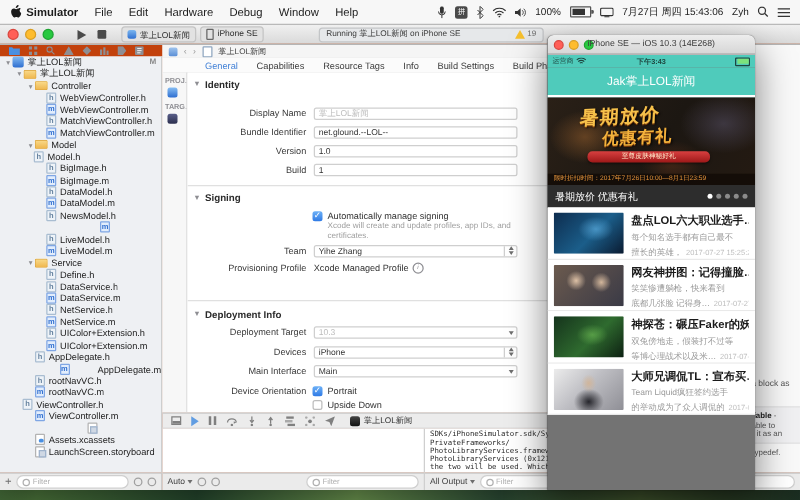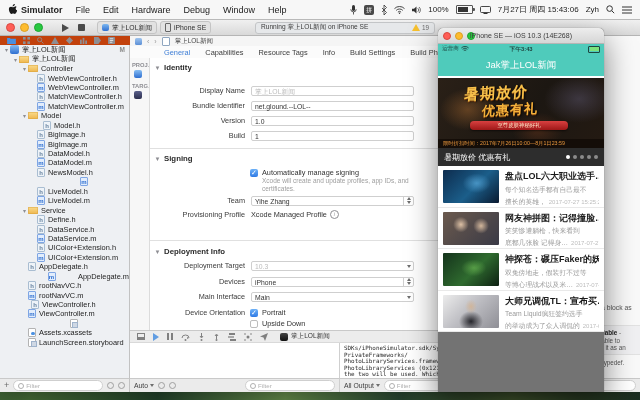--- a/index.html
+++ b/index.html
@@ -330,21 +330,21 @@
         <div class="nav-row" style="padding-left: 30px;">
           <span class="tri" style="visibility: hidden;"></span>
           <span class="fic ic-m">m</span>
           <span class="fname">MatchViewController.m</span>
         </div>
         <div class="nav-row" style="padding-left: 21px;">
           <span class="tri">▾</span>
           <span class="fic ic-group"></span>
           <span class="fname">Model</span>
         </div>
-        <div class="nav-row" style="padding-left: 36px;">
+        <div class="nav-row" style="padding-left: 20px;">
           <span class="tri" style="visibility: hidden;"></span>
           <span class="fic ic-h">h</span>
           <span class="fname">Model.h</span>
         </div>
         <div class="nav-row" style="padding-left: 30px;">
           <span class="tri" style="visibility: hidden;"></span>
           <span class="fic ic-h">h</span>
           <span class="fname">BigImage.h</span>
         </div>
         <div class="nav-row" style="padding-left: 30px;">
@@ -398,20 +398,30 @@
           <span class="fname">DataService.h</span>
         </div>
         <div class="nav-row" style="padding-left: 30px;">
           <span class="tri" style="visibility: hidden;"></span>
           <span class="fic ic-m">m</span>
           <span class="fname">DataService.m</span>
         </div>
         <div class="nav-row" style="padding-left: 30px;">
           <span class="tri" style="visibility: hidden;"></span>
           <span class="fic ic-h">h</span>
+          <span class="fname">NetService.h</span>
+        </div>
+        <div class="nav-row" style="padding-left: 30px;">
+          <span class="tri" style="visibility: hidden;"></span>
+          <span class="fic ic-m">m</span>
+          <span class="fname">NetService.m</span>
+        </div>
+        <div class="nav-row" style="padding-left: 30px;">
+          <span class="tri" style="visibility: hidden;"></span>
+          <span class="fic ic-h">h</span>
           <span class="fname">UIColor+Extension.h</span>
         </div>
         <div class="nav-row" style="padding-left: 30px;">
           <span class="tri" style="visibility: hidden;"></span>
           <span class="fic ic-m">m</span>
           <span class="fname">UIColor+Extension.m</span>
         </div>
         <div class="nav-row" style="padding-left: 21px;">
           <span class="tri" style="visibility: hidden;"></span>
           <span class="fic ic-h">h</span>
@@ -425,21 +435,21 @@
         <div class="nav-row" style="padding-left: 21px;">
           <span class="tri" style="visibility: hidden;"></span>
           <span class="fic ic-h">h</span>
           <span class="fname">rootNavVC.h</span>
         </div>
         <div class="nav-row" style="padding-left: 21px;">
           <span class="tri" style="visibility: hidden;"></span>
           <span class="fic ic-m">m</span>
           <span class="fname">rootNavVC.m</span>
         </div>
-        <div class="nav-row" style="padding-left: 24px;">
+        <div class="nav-row" style="padding-left: 11px;">
           <span class="tri" style="visibility: hidden;"></span>
           <span class="fic ic-h">h</span>
           <span class="fname">ViewController.h</span>
         </div>
         <div class="nav-row" style="padding-left: 21px;">
           <span class="tri" style="visibility: hidden;"></span>
           <span class="fic ic-m">m</span>
           <span class="fname">ViewController.m</span>
         </div>
         <div class="nav-row" style="padding-left: 21px; flex-direction: column;">

